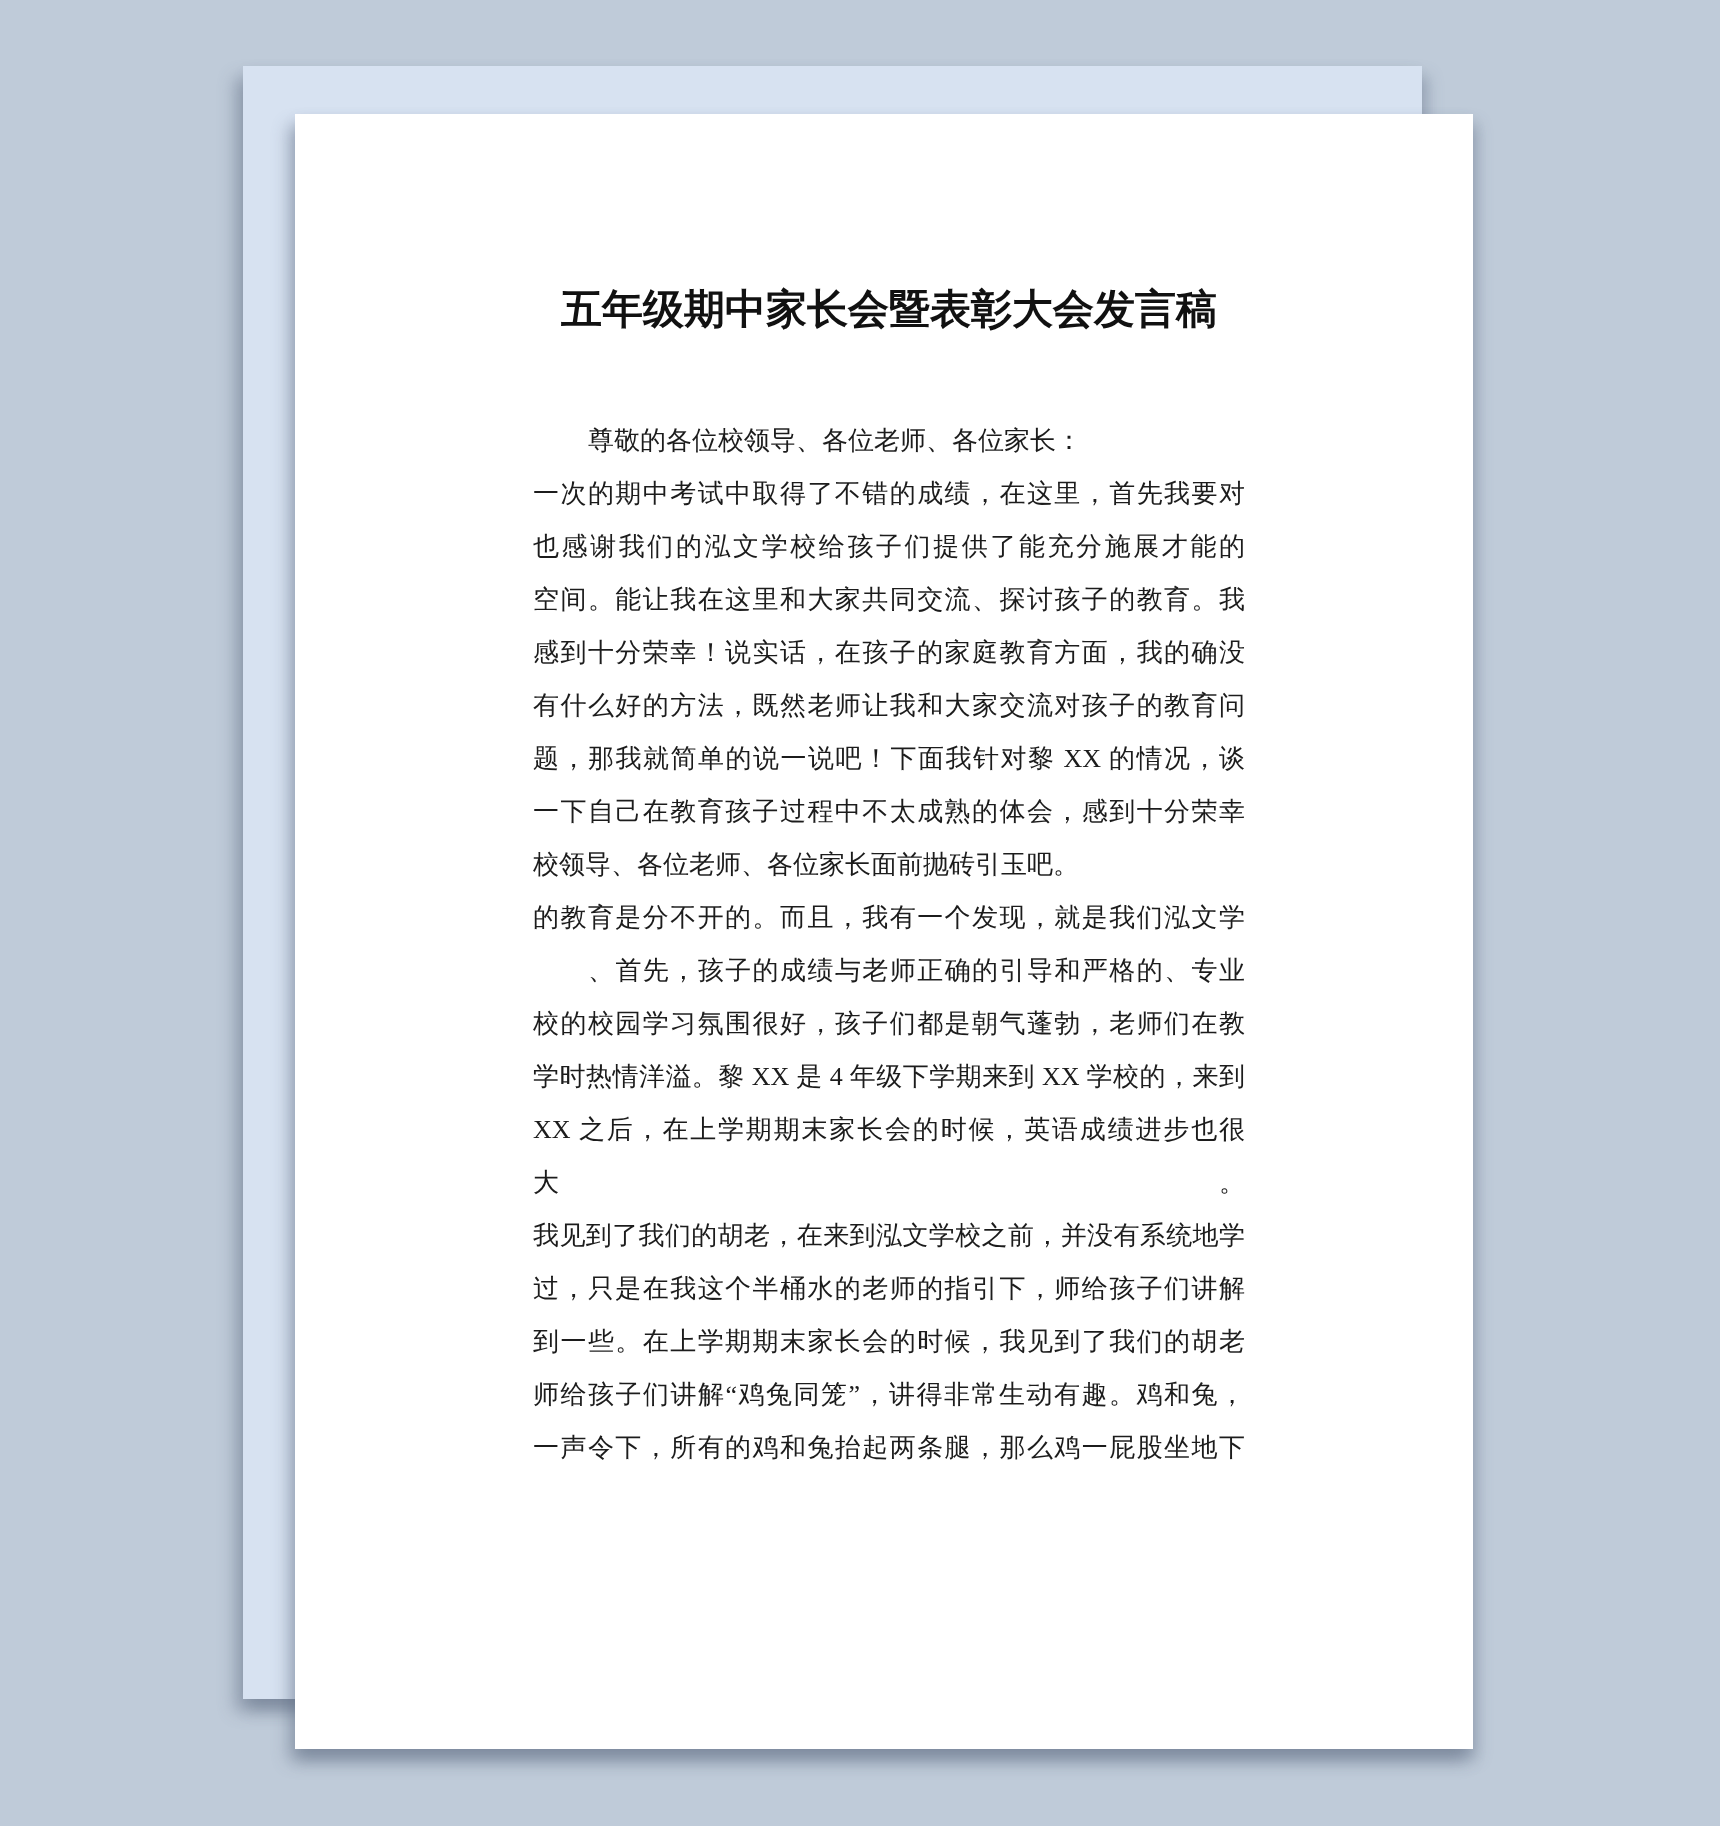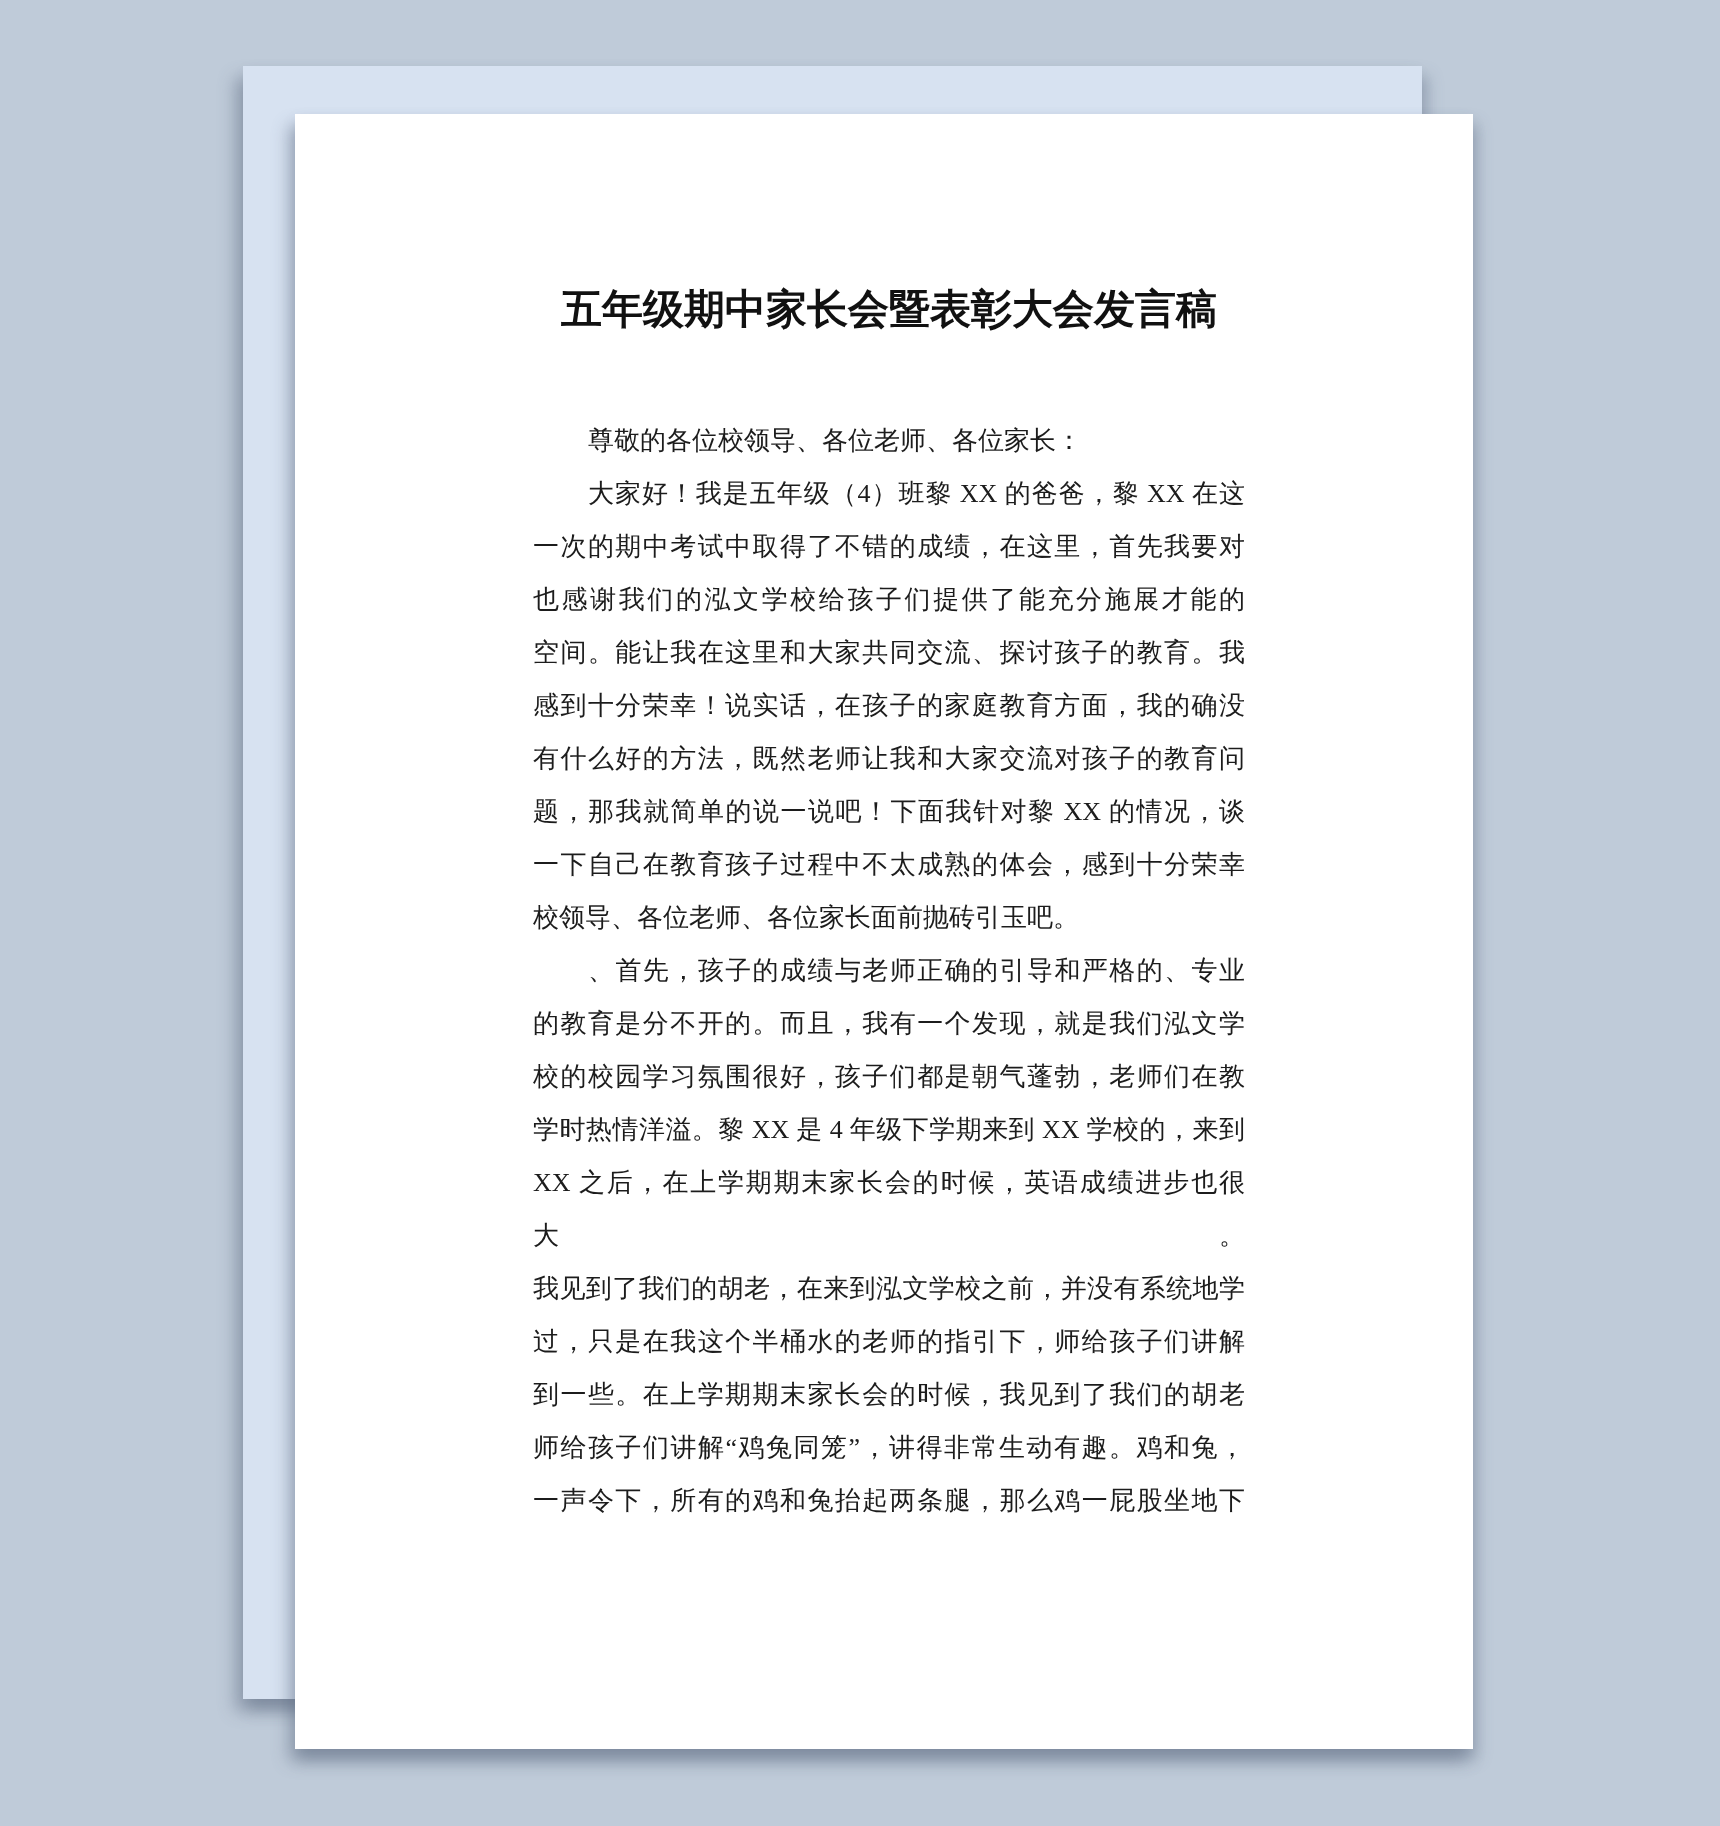--- a/index.html
+++ b/index.html
@@ -76,31 +76,30 @@
 </style>
 </head>
 <body>
 
 <div class="canvas">
   <div class="back-page"></div>
   <div class="front-page">
     <div class="doc-title">五年级期中家长会暨表彰大会发言稿</div>
     <div class="doc-body">
         <div class="line indent">尊敬的各位校领导、各位老师、各位家长：</div>
-        <div class="line fill indent">大家好！我是五年级（4）班黎 XX 的爸爸，黎 XX 在这</div>
         <div class="line fill">一次的期中考试中取得了不错的成绩，在这里，首先我要对</div>
         <div class="line fill">也感谢我们的泓文学校给孩子们提供了能充分施展才能的</div>
         <div class="line fill">空间。能让我在这里和大家共同交流、探讨孩子的教育。我</div>
         <div class="line fill">感到十分荣幸！说实话，在孩子的家庭教育方面，我的确没</div>
         <div class="line fill">有什么好的方法，既然老师让我和大家交流对孩子的教育问</div>
         <div class="line fill">题，那我就简单的说一说吧！下面我针对黎 XX 的情况，谈</div>
         <div class="line fill">一下自己在教育孩子过程中不太成熟的体会，感到十分荣幸</div>
         <div class="line">校领导、各位老师、各位家长面前抛砖引玉吧。</div>
+        <div class="line fill">的教育是分不开的。而且，我有一个发现，就是我们泓文学</div>
         <div class="line fill indent">、首先，孩子的成绩与老师正确的引导和严格的、专业</div>
-        <div class="line fill">的教育是分不开的。而且，我有一个发现，就是我们泓文学</div>
         <div class="line fill">校的校园学习氛围很好，孩子们都是朝气蓬勃，老师们在教</div>
         <div class="line fill">学时热情洋溢。黎 XX 是 4 年级下学期来到 XX 学校的，来到</div>
         <div class="line fill">XX 之后，在上学期期末家长会的时候，英语成绩进步也很大。</div>
         <div class="line fill">我见到了我们的胡老，在来到泓文学校之前，并没有系统地学</div>
         <div class="line fill">过，只是在我这个半桶水的老师的指引下，师给孩子们讲解</div>
         <div class="line fill">到一些。在上学期期末家长会的时候，我见到了我们的胡老</div>
         <div class="line fill">师给孩子们讲解“鸡兔同笼”，讲得非常生动有趣。鸡和兔，</div>
         <div class="line fill">一声令下，所有的鸡和兔抬起两条腿，那么鸡一屁股坐地下</div>
       </div>
   </div>

